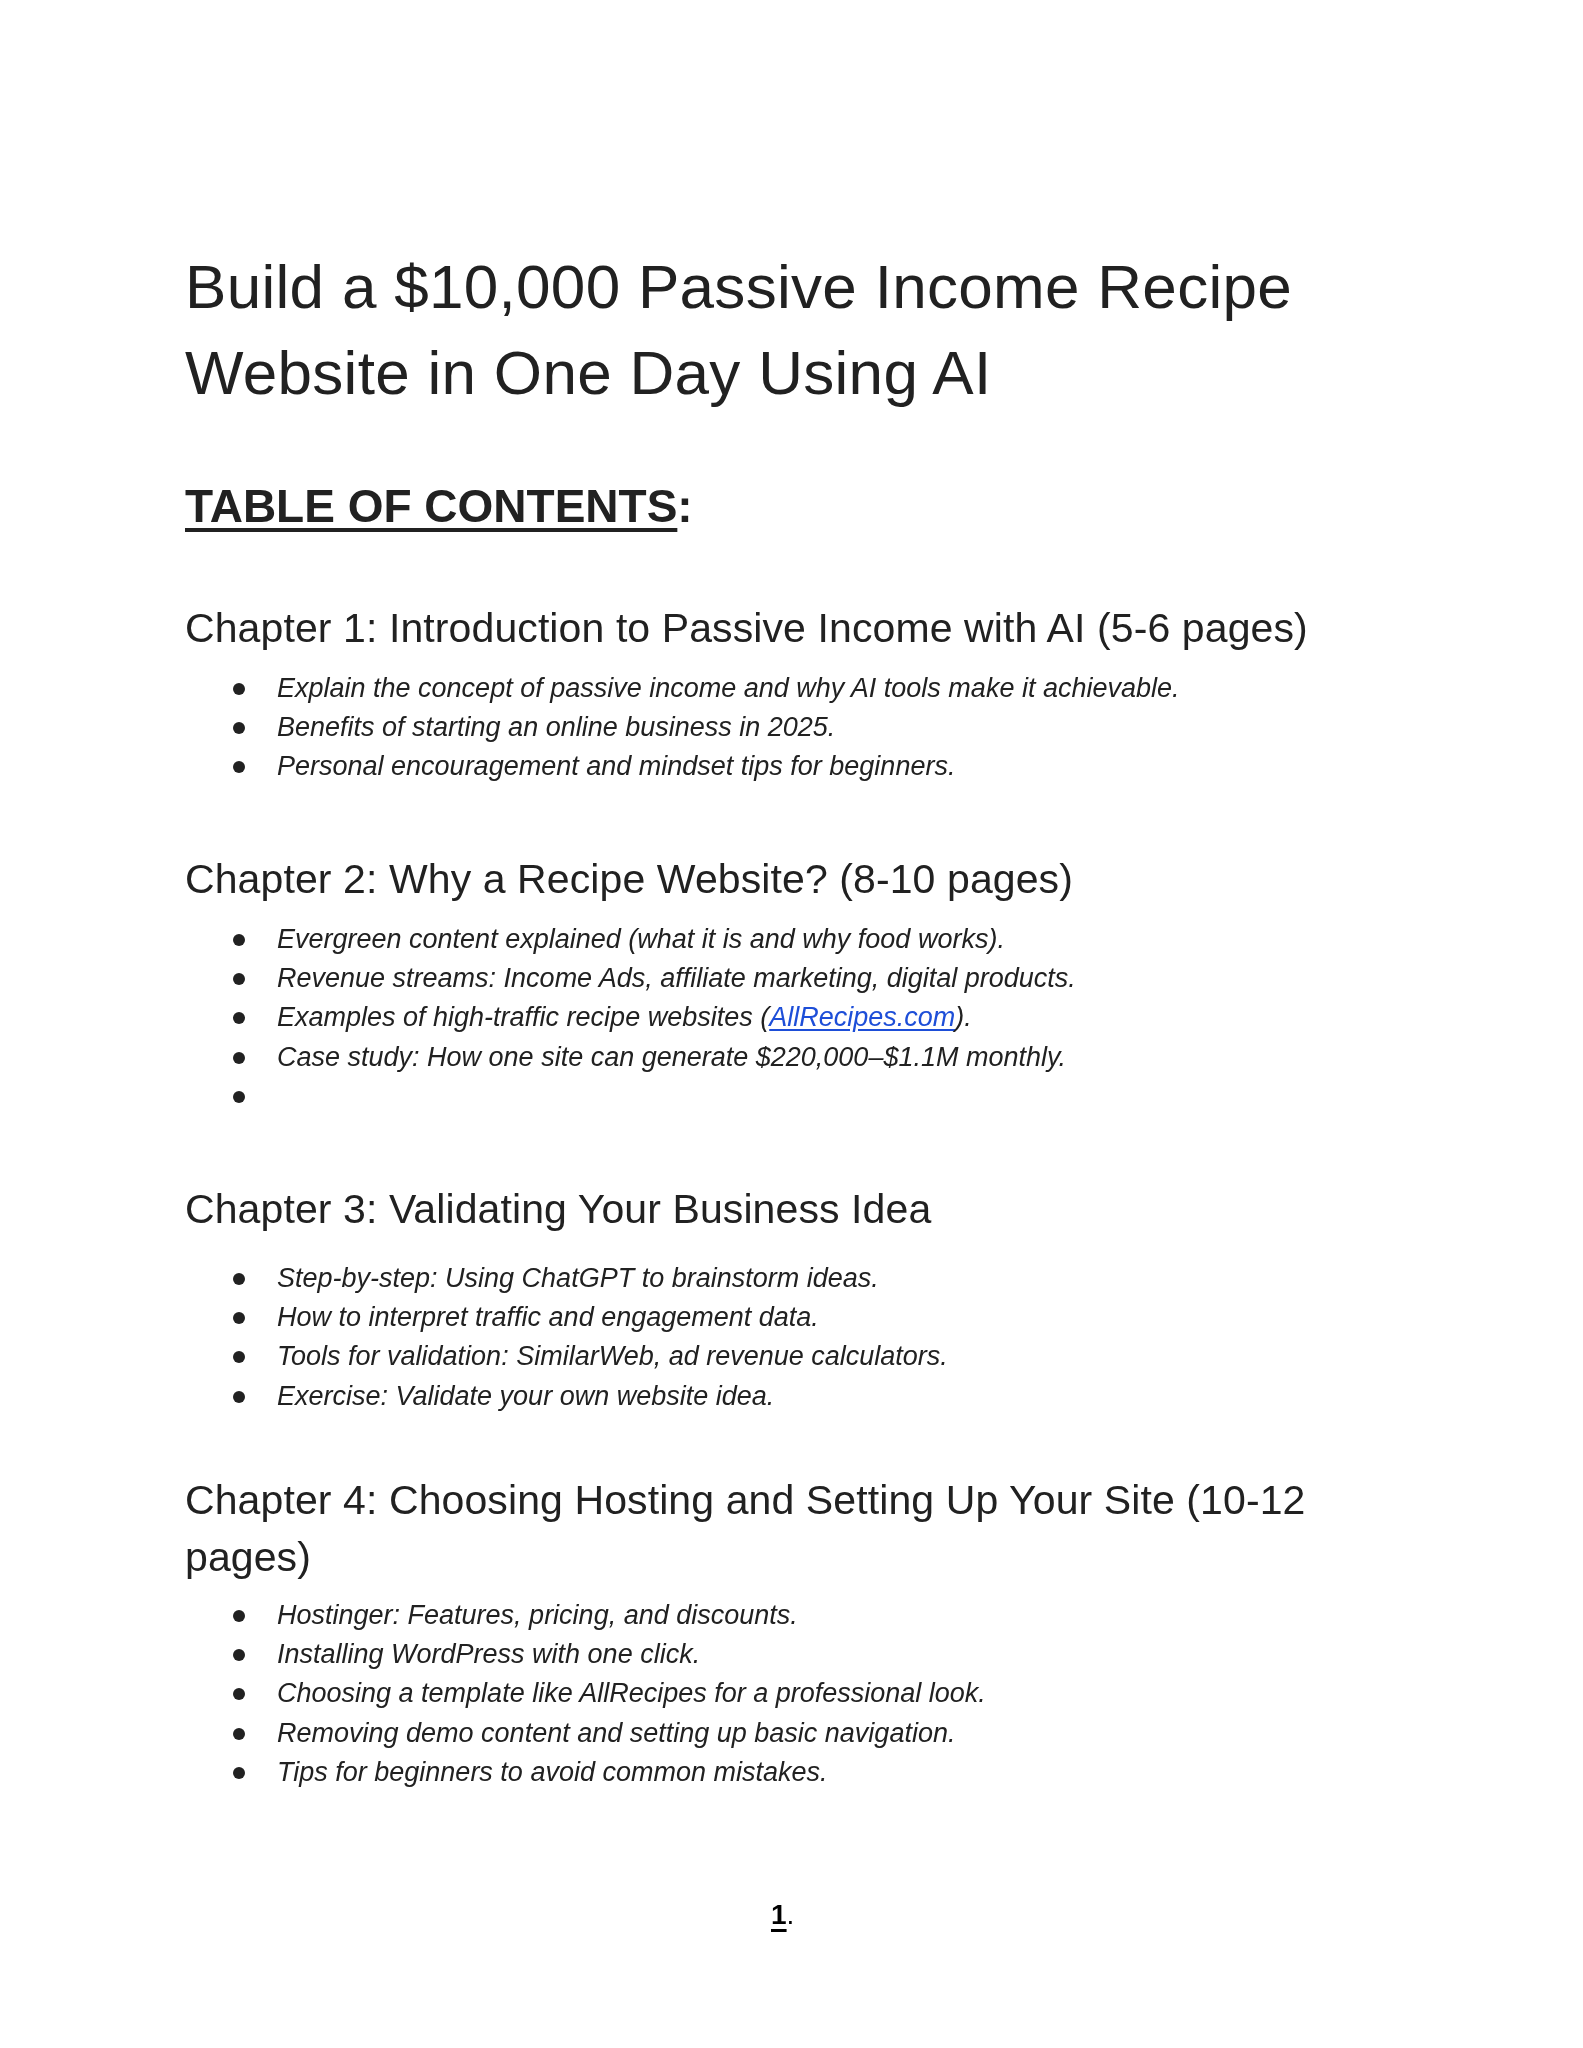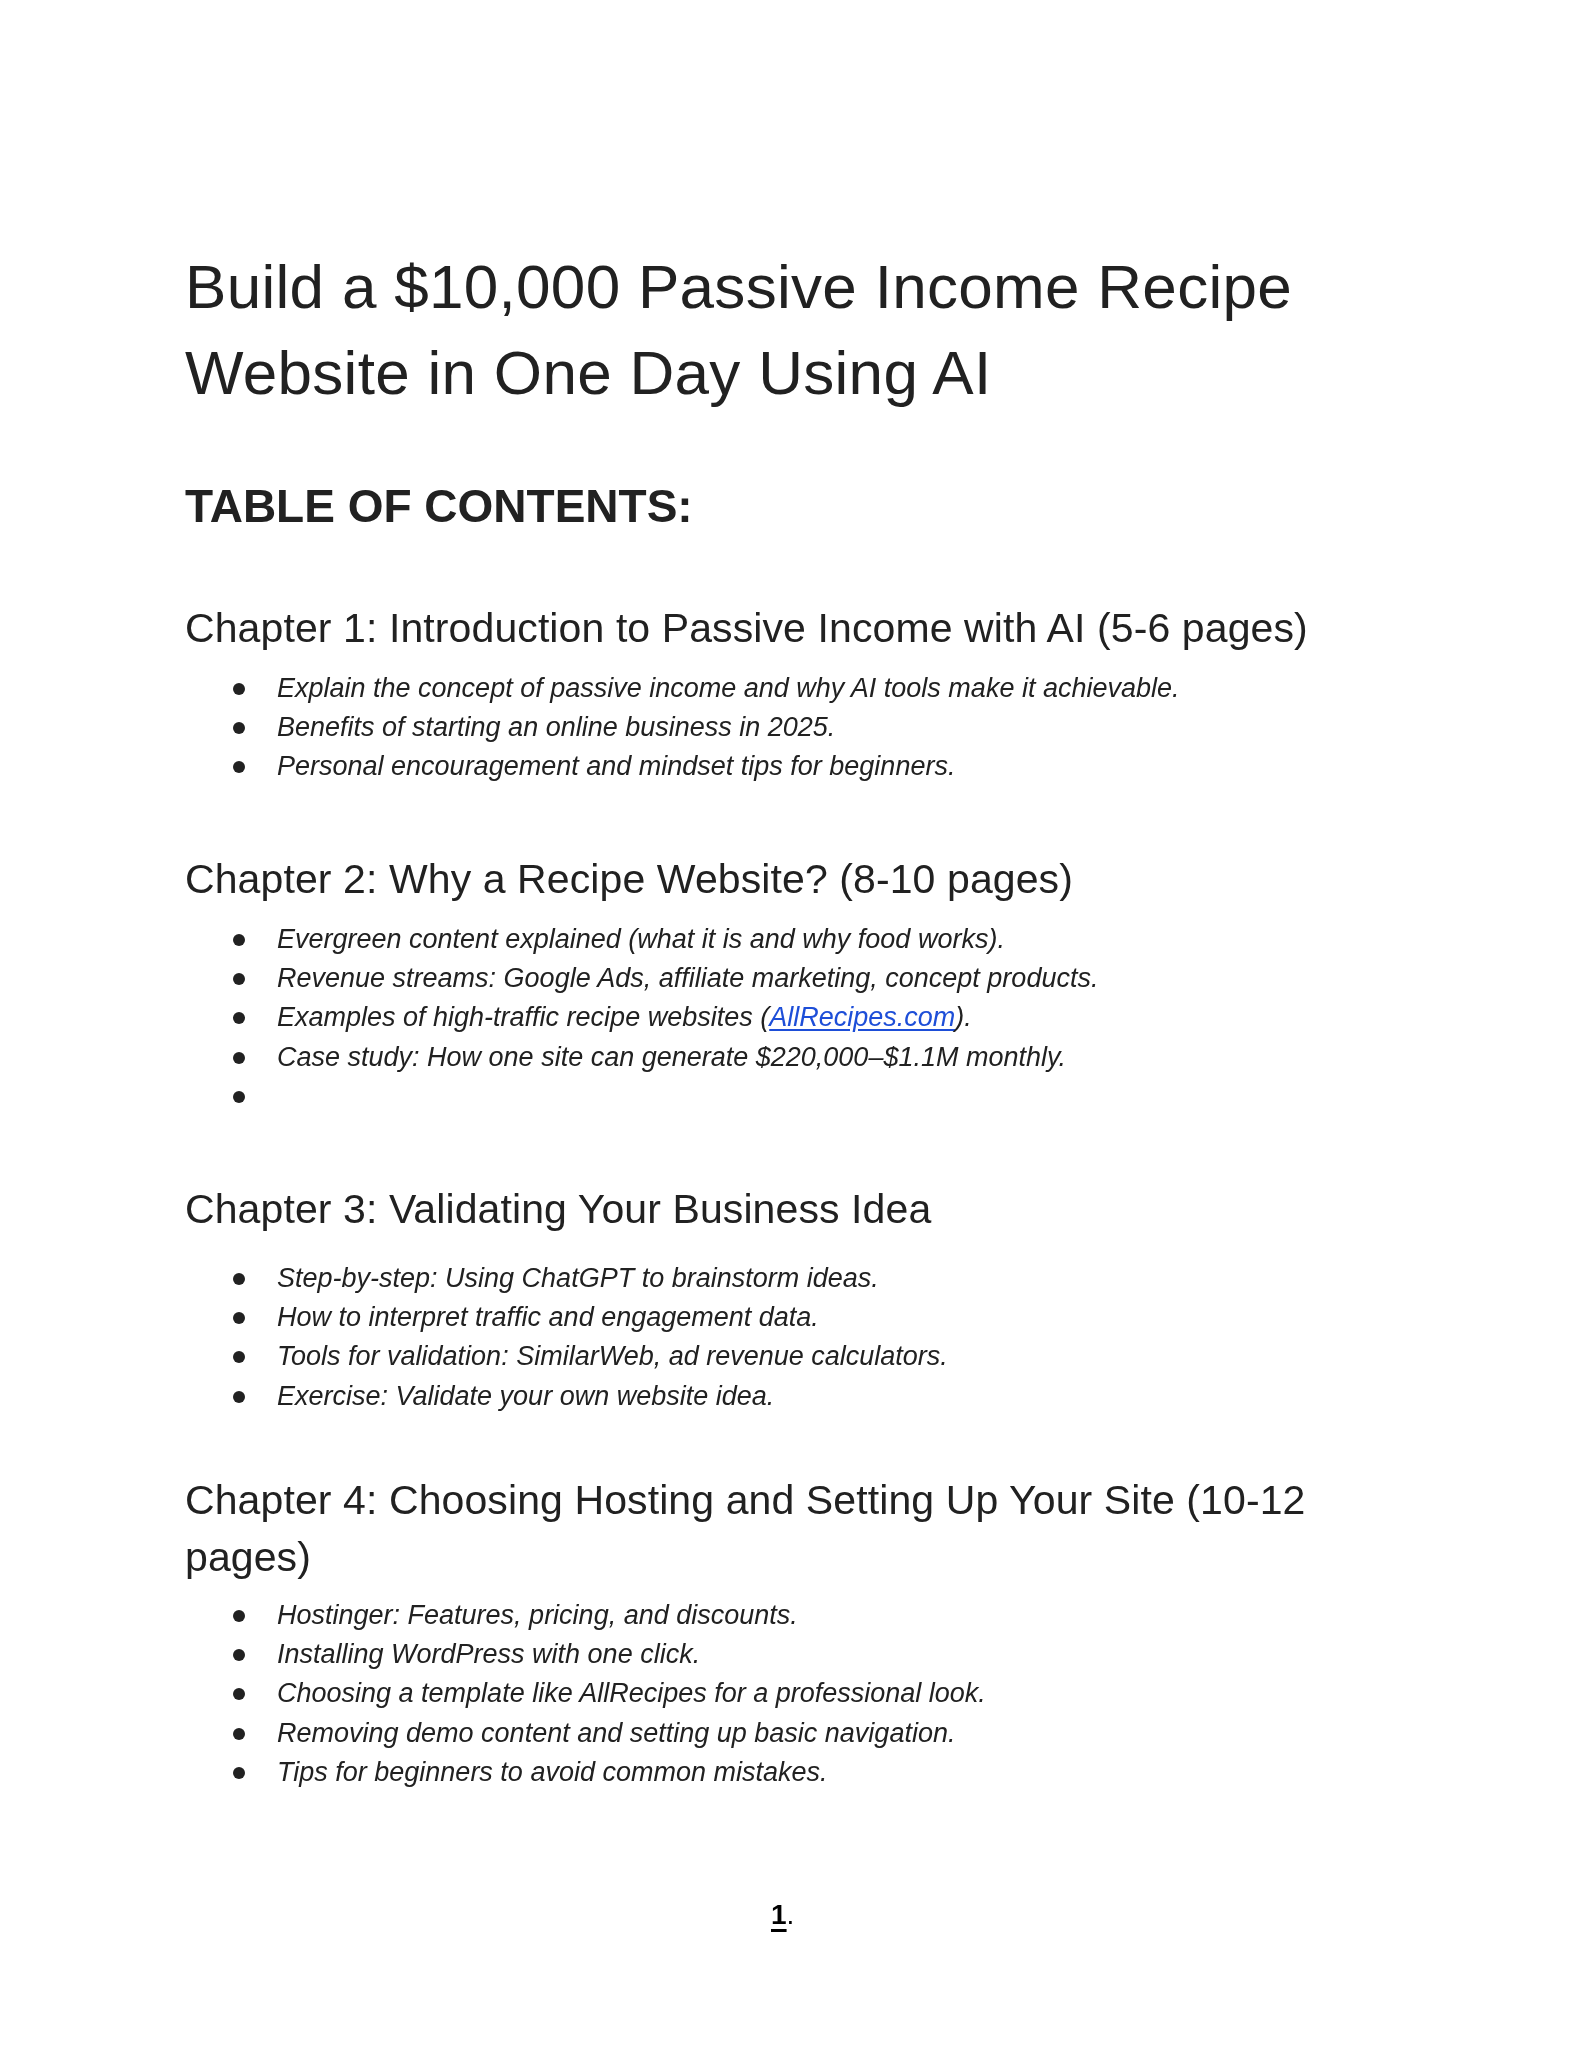--- a/index.html
+++ b/index.html
@@ -37,20 +37,21 @@
       position: absolute;
       left: 185px;
       top: 478px;
       margin: 0;
       font-size: 46px;
       line-height: 56px;
       font-weight: bold;
       color: #212121;
     }
     .toc-heading .u {
+      text-decoration: underline;
       text-decoration-thickness: 4px;
       text-underline-offset: 6px;
     }
     .chapter {
       position: absolute;
       left: 185px;
       width: 1250px;
     }
     .chapter h2 {
       margin: 0;
@@ -128,21 +129,21 @@
       <li><span class="bullet"></span><span>Explain the concept of passive income and why AI tools make it achievable.</span></li>
       <li><span class="bullet"></span><span>Benefits of starting an online business in 2025.</span></li>
       <li><span class="bullet"></span><span>Personal encouragement and mindset tips for beginners.</span></li>
     </ul>
   </section>
 
   <section class="chapter" id="ch2">
     <h2>Chapter 2: Why a Recipe Website? (8-10 pages)</h2>
     <ul>
       <li><span class="bullet"></span><span>Evergreen content explained (what it is and why food works).</span></li>
-      <li><span class="bullet"></span><span>Revenue streams: Google Ads, affiliate marketing, concept products.</span></li>
+      <li><span class="bullet"></span><span>Revenue streams: Income Ads, affiliate marketing, digital products.</span></li>
       <li><span class="bullet"></span><span>Examples of high-traffic recipe websites (</span><a class="link">AllRecipes.com</a><span>).</span></li>
       <li><span class="bullet"></span><span>Case study: How one site can generate $220,000–$1.1M monthly.</span></li>
       <li><span class="bullet"></span></li>
     </ul>
   </section>
 
   <section class="chapter" id="ch3">
     <h2>Chapter 3: Validating Your Business Idea</h2>
     <ul>
       <li><span class="bullet"></span><span>Step-by-step: Using ChatGPT to brainstorm ideas.</span></li>

